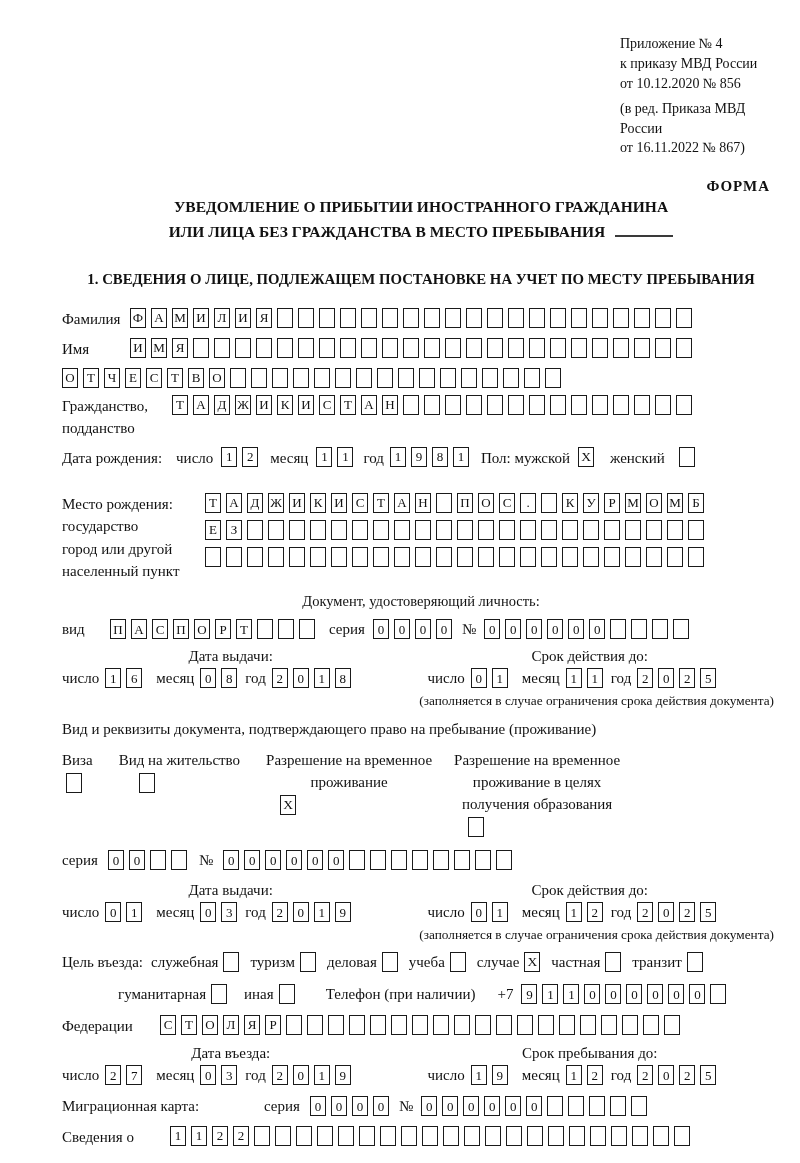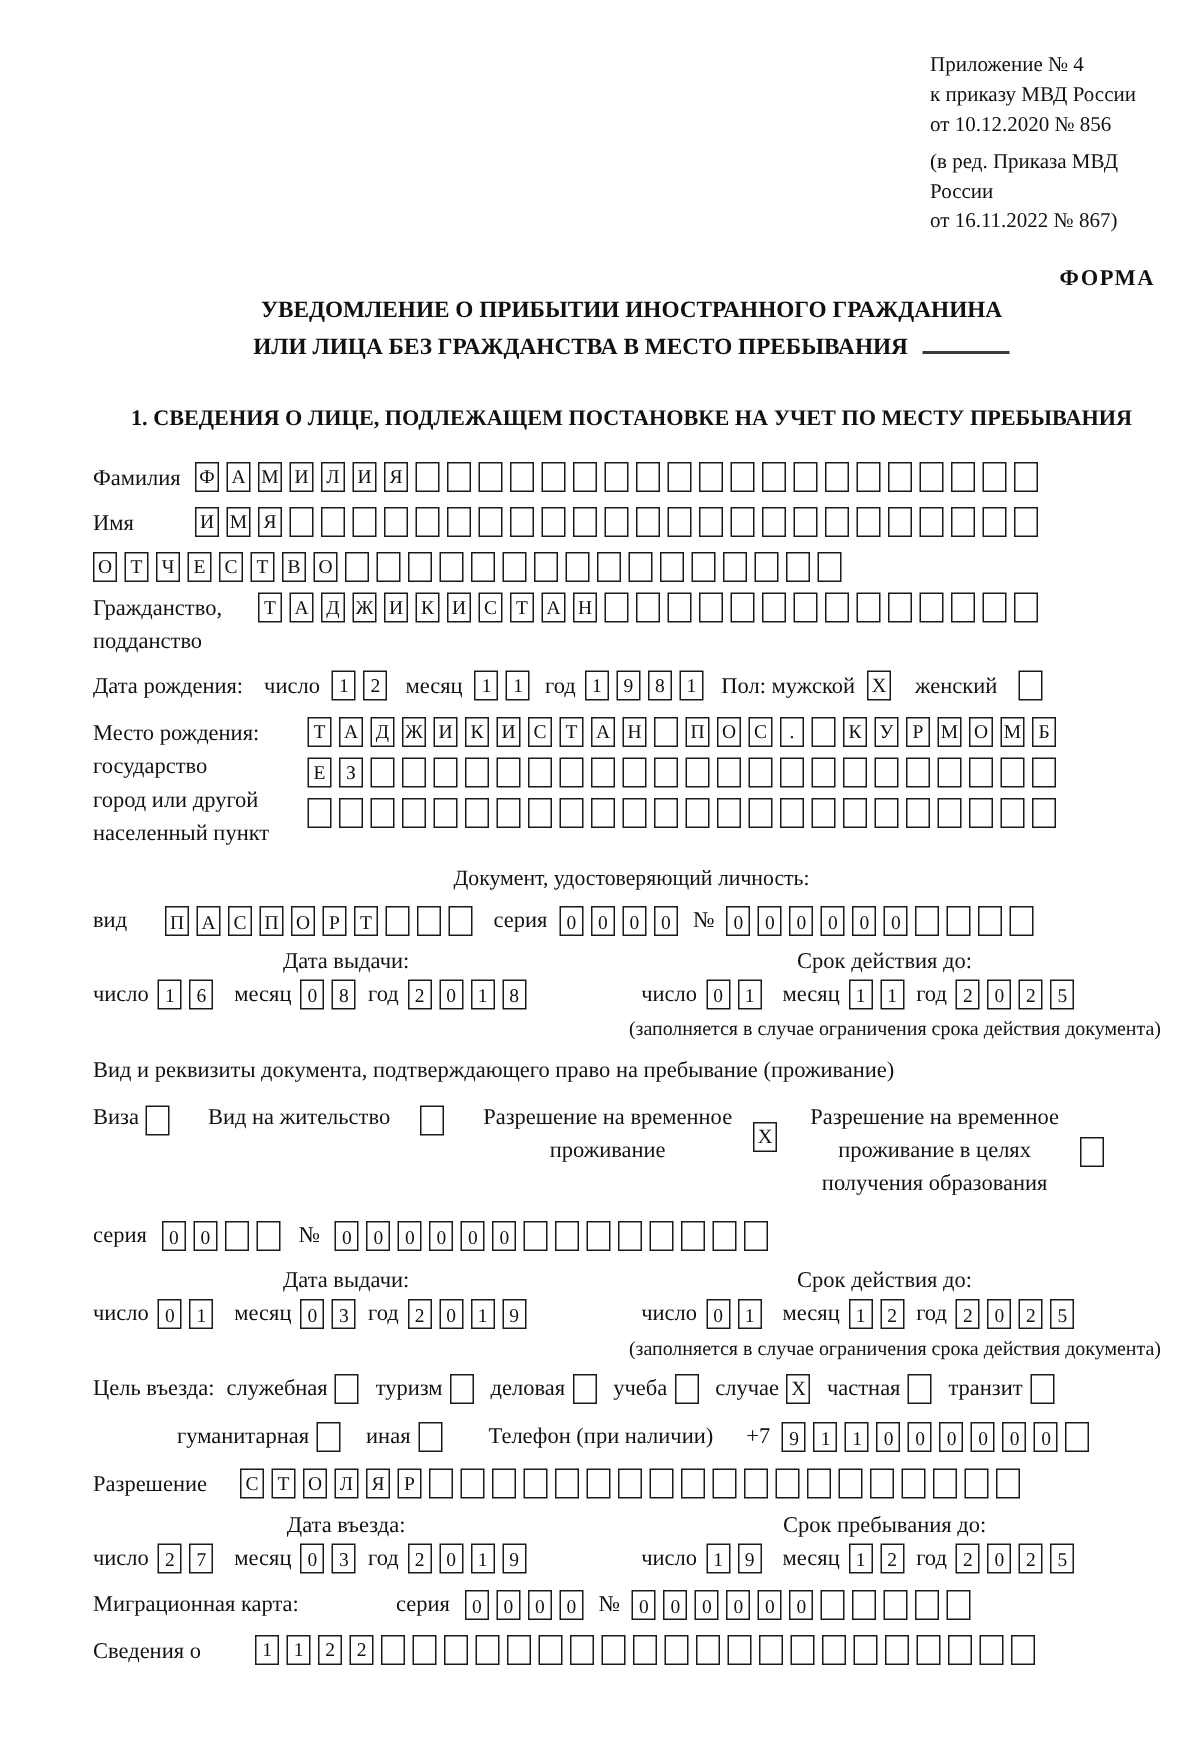--- a/index.html
+++ b/index.html
@@ -99,21 +99,21 @@
   .dg-half .ml { margin-left: 14px; }
   .dg-note {
     text-align: right;
     padding-right: 6px;
     font-size: 13.3px;
     margin-top: 3px;
   }
   
   .permit-intro { font-size: 15px; line-height: 1.7; margin-top: 4px; }
   .permit-row { display: flex; align-items: flex-start; margin-top: 8px; margin-bottom: 12px; }
-  .permit-item { display: flex; align-items: center; }
+  .permit-item { display: flex; align-items: flex-start; flex-direction: column; }
   .permit-item .txt { text-align: center; font-size: 15px; line-height: 1.45; }
   .permit-item .box { margin-left: 9px; margin-top: 1px; }
   
   .purpose-row { display: flex; align-items: center; margin-bottom: 9px; }
   .p-item { display: flex; align-items: center; margin-right: 11px; }
   .p-item .lbl { margin-right: 5px; }
   .purpose-row2 { display: flex; align-items: center; margin-bottom: 9px; padding-left: 56px; }
   
   .rep-rows > .cells { display: flex; margin-bottom: 8px; }
   .mt4 { margin-top: 4px; }
@@ -281,21 +281,21 @@
         <span class="cell">1</span>
         <span class="cell">1</span>
       </span>
     <span class="lbl" style="margin:0 6px 0 10px;">год</span>
     <span class="cells">
         <span class="cell">1</span>
         <span class="cell">9</span>
         <span class="cell">8</span>
         <span class="cell">1</span>
       </span>
-    <span class="lbl" style="margin:0 8px 1px 12px;">Пол: мужской</span>
+    <span class="lbl" style="margin:0 8px 16px 12px;">Пол: мужской</span>
     <span class="box">X</span>
     <span class="lbl" style="margin:0 14px 0 16px;">женский</span>
     <span class="box"></span>
   </div>
 
   <div class="row mt4">
     <span class="lbl2 w143">
       <span>Место рождения:</span><br>
       <span>государство</span><br>
       <span>город или другой</span><br>
@@ -625,21 +625,21 @@
         <span class="cell">0</span>
         <span class="cell">0</span>
         <span class="cell">0</span>
         <span class="cell">0</span>
         <span class="cell">0</span>
         <span class="cell"></span>
       </span>
   </div>
 
   <div class="row">
-    <span class="lbl w98">Разрешение</span>
+    <span class="lbl w98">Федерации</span>
     <span class="cells">
         <span class="cell">С</span>
         <span class="cell">Т</span>
         <span class="cell">О</span>
         <span class="cell">Л</span>
         <span class="cell">Я</span>
         <span class="cell">Р</span>
         <span class="cell"></span>
         <span class="cell"></span>
         <span class="cell"></span>

